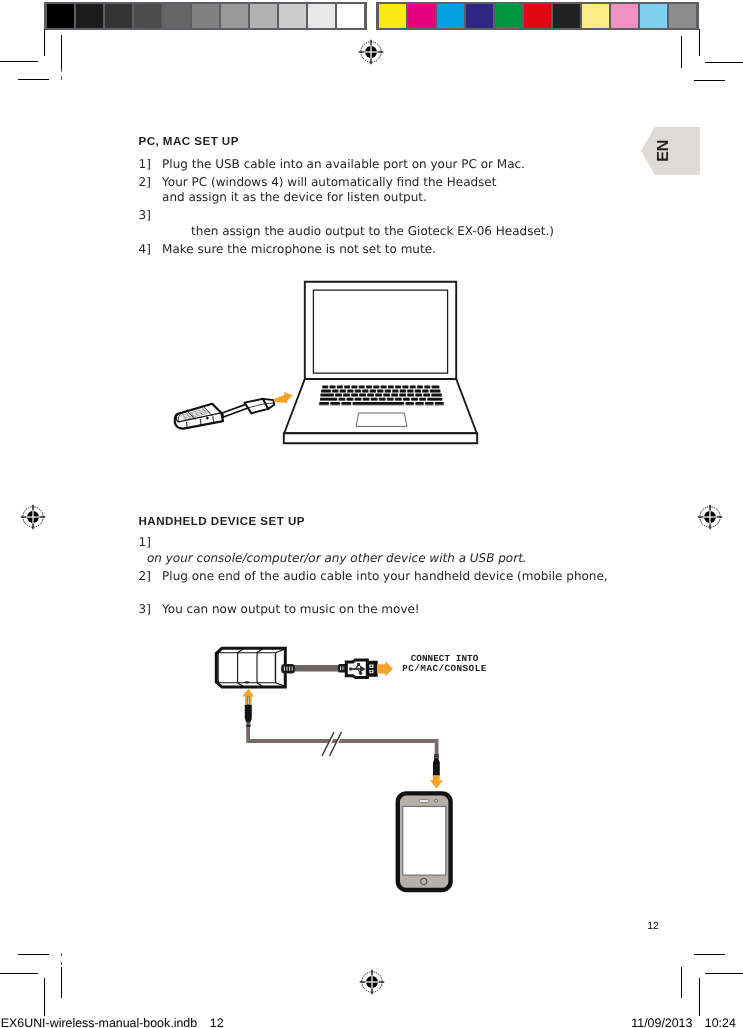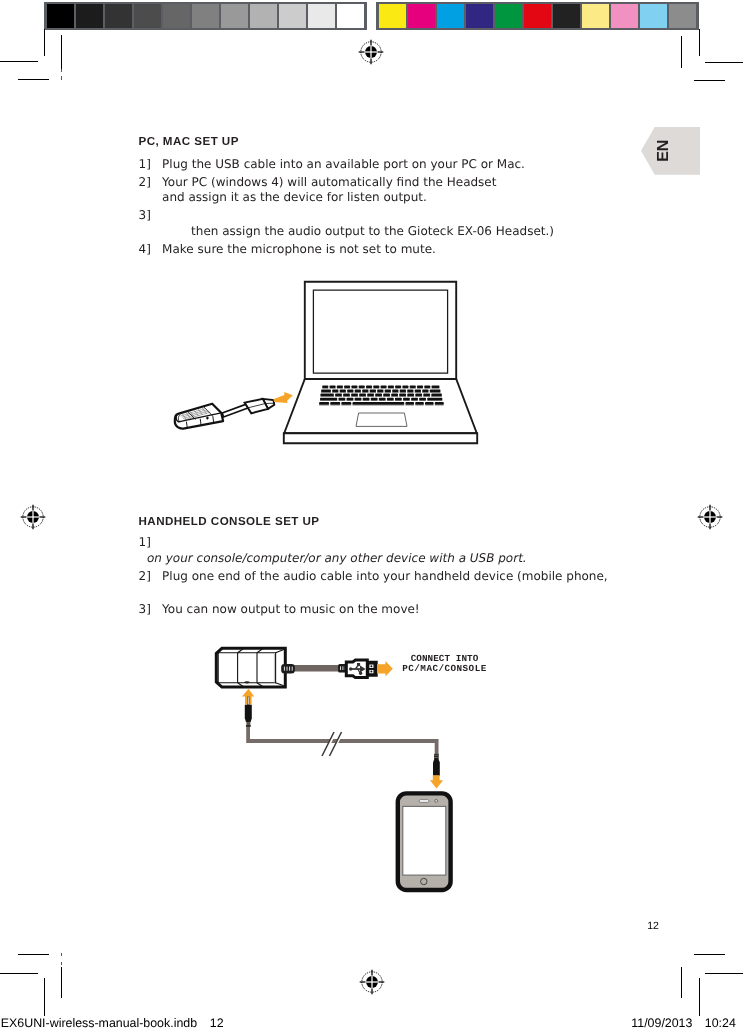--- a/index.html
+++ b/index.html
@@ -147,21 +147,21 @@
       <div class="bl" style="left: 162.1px; top: 156.5px;">Plug the USB cable into an available port on your PC or Mac.</div>
       <div class="bl num" style="left: 138.5px; top: 174.5px;">2]</div>
       <div class="bl" style="left: 162.1px; top: 174.5px;">Your PC (windows 4) will automatically find the Headset</div>
       <div class="bl" style="left: 162.1px; top: 190.2px;">and assign it as the device for listen output.</div>
       <div class="bl num" style="left: 138.5px; top: 208.2px;">3]</div>
       <div class="bl" style="left: 162.1px; top: 223.9px; margin-left: 29px;">then assign the audio output to the Gioteck EX-06 Headset.)</div>
       <div class="bl num" style="left: 138.5px; top: 241.9px;">4]</div>
       <div class="bl" style="left: 162.1px; top: 241.9px;">Make sure the microphone is not set to mute.</div>
     </div>
   <div id="sec2" style="position: absolute; left: 0px; top: 0px; width: 743px; height: 1028px;">
-      <div class="h" style="left: 138.5px; top: 515.6px;">HANDHELD CONSOLE SET UP</div>
+      <div class="h" style="left: 138.5px; top: 515.6px;">HANDHELD DEVICE SET UP</div>
       <div class="bl num" style="left: 138.5px; top: 534.9px;">1]</div>
       <div class="bl" style="left: 147px; top: 550.6px; font-style: italic;">on your console/computer/or any other device with a USB port.</div>
       <div class="bl num" style="left: 138.5px; top: 568.6px;">2]</div>
       <div class="bl" style="left: 162.1px; top: 568.6px;">Plug one end of the audio cable into your handheld device (mobile phone,</div>
       <div class="bl num" style="left: 138.5px; top: 602.3px;">3]</div>
       <div class="bl" style="left: 162.1px; top: 602.3px;">You can now output to music on the move!</div>
     </div>
 
   <div id="fig1" style="position:absolute;left:170px;top:275.8px;width:320px;height:180px;">
    <svg width="320" height="180" viewBox="0 0 320 180">

